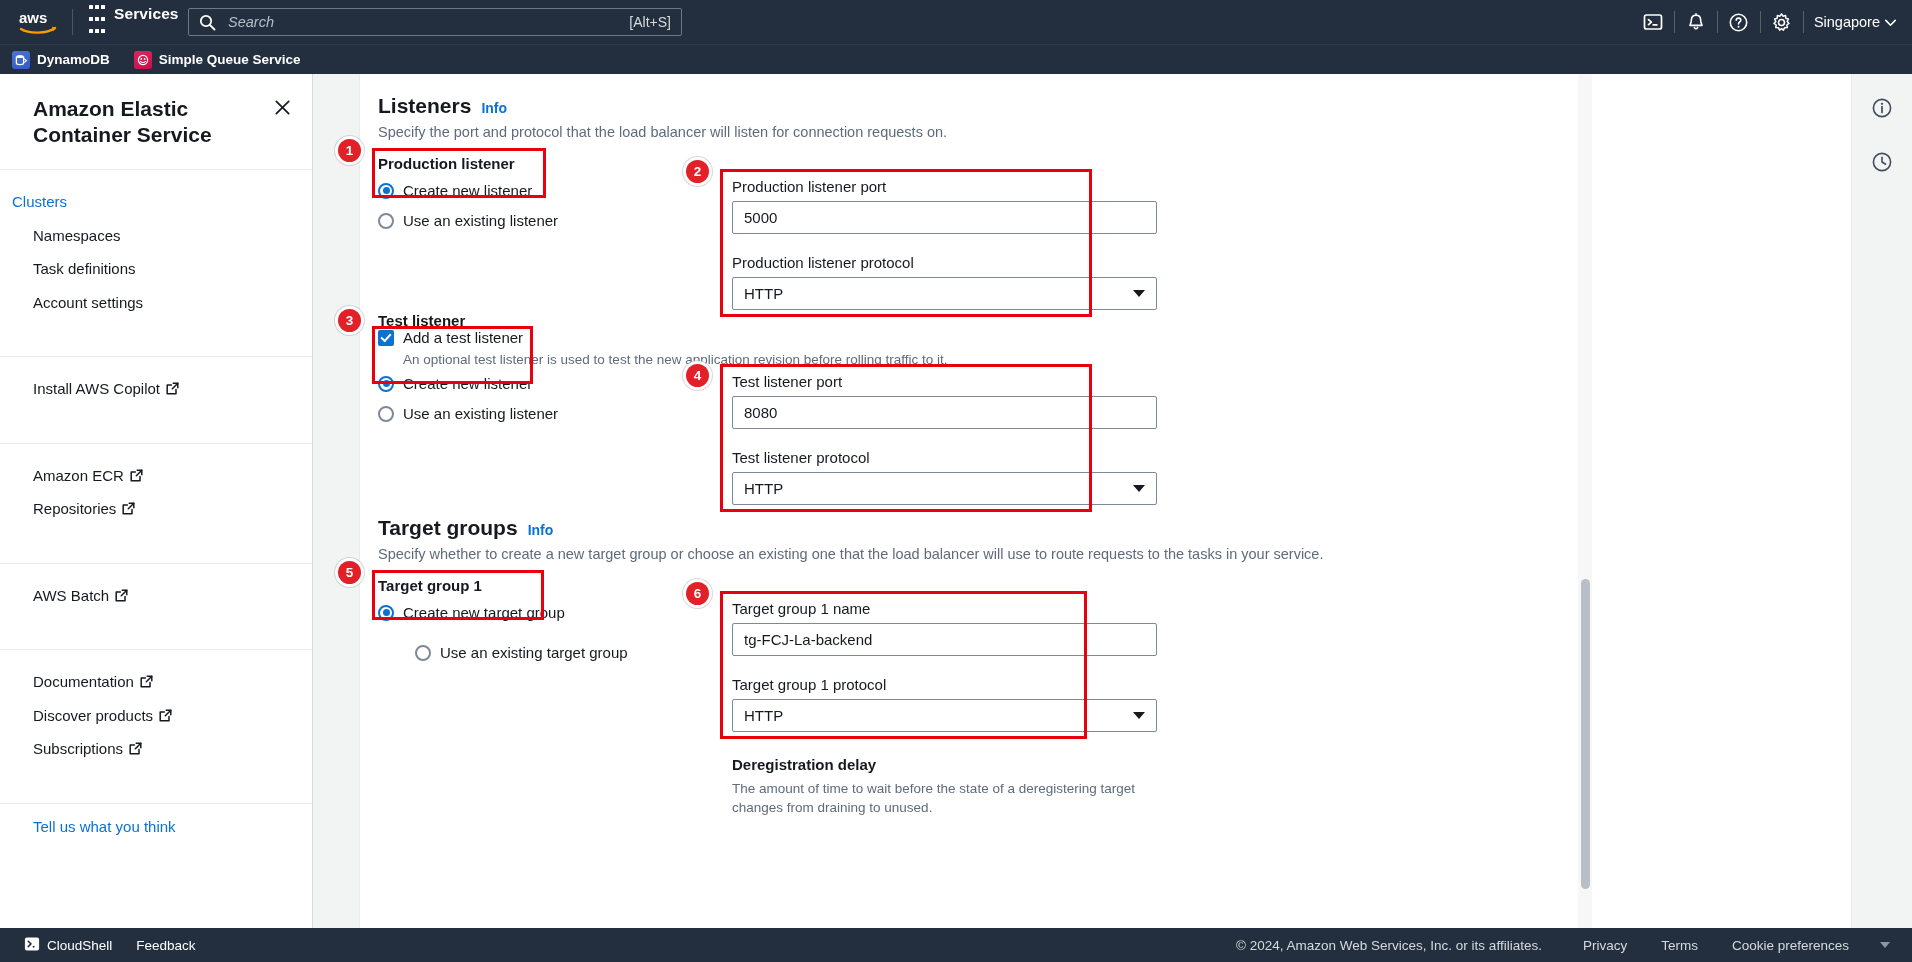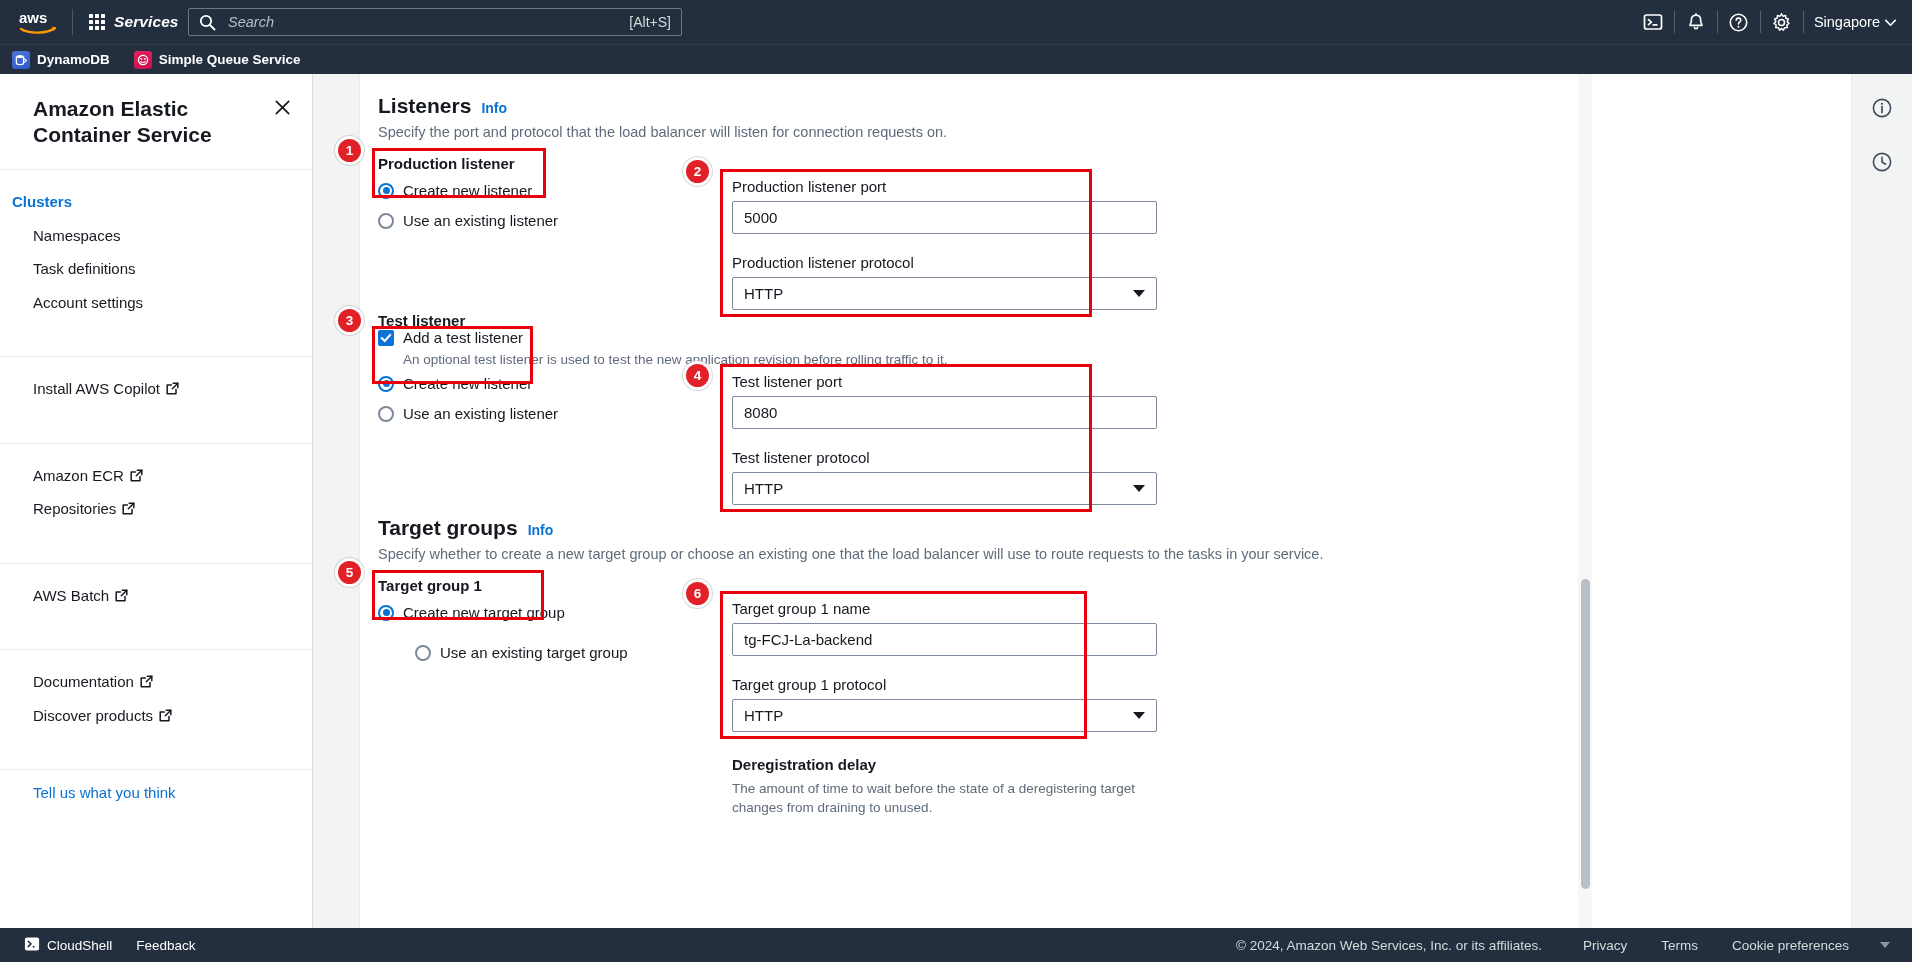--- a/index.html
+++ b/index.html
@@ -24,24 +24,23 @@
   .aws-logo {
     width: 56px; height: 44px;
     display: flex; align-items: center; justify-content: center;
     margin-left: 10px;
   }
   .aws-logo svg { display: block; }
   .nav-div {
     width: 1px; height: 26px; background: #4a5663; margin: 0 6px;
   }
   .services-btn {
-    display: flex; align-items: center; gap: 9px;
+    display: flex; gap: 9px;
     height: 34px; padding: 0 10px; cursor: pointer;
     border-radius: 2px;
-    font-style: italic;
   }
   .grid-icon { display: grid; grid-template-columns: repeat(3, 4px); gap: 2px; }
   .grid-icon i { display:block; width: 4px; height: 4px; background: #ffffff; border-radius:.5px; }
   .services-label { color: #ffffff; font-size: 15.5px; font-weight: 700; letter-spacing: .1px;}
 
   .searchbox {
     position: absolute; left: 188px; top: 8px;
     width: 494px; height: 28px;
     background: #232f3e;
     border: 1px solid #6c7884;
@@ -114,21 +113,21 @@
   }
   .sb-close { cursor: pointer; padding: 3px; line-height: 0; }
   .sb-hr { height:1px; background:#e9ebed; margin: 21px 0 0 0; }
   .sb-group { padding: 15px 0 16px 0; }
   .sb-item {
     display: flex; align-items: center; gap: 6px;
     padding: 7px 20px 7px 33px;
     font-size: 15px; color: #16191f; cursor: pointer;
     line-height: 1.3;
   }
-  .sb-item.active { color: #0972d3; font-weight: 700; padding-left: 12px; }
+  .sb-item.active { color: #0972d3; font-weight: 400; padding-left: 12px; }
   .sb-item .ext { line-height: 0; }
   .sb-feedback {
     padding: 14px 20px 7px 33px;
     font-size: 15px; color: #0972d3; cursor: pointer; font-weight: 400;
   }
 
   
   .content-wrap {
     position: absolute; left: 313px; top: 74px;
     width: 1599px; height: 888px;
@@ -455,20 +454,30 @@
         <span class="ext">
           <svg width="13" height="13" viewBox="0 0 13 13">
               <path d="M7.2 1.2 H11.8 V5.8" stroke="#16191f" stroke-width="1.5" fill="none" stroke-linecap="round" stroke-linejoin="round"></path>
               <path d="M11.8 1.2 L6.3 6.7" stroke="#16191f" stroke-width="1.5" stroke-linecap="round"></path>
               <path d="M10 7.6 V11.8 H1.2 V3 H5.4" stroke="#16191f" stroke-width="1.5" fill="none" stroke-linecap="round" stroke-linejoin="round"></path>
             </svg>
         </span>
       </div>
       <div class="sb-item">
         <span>Discover products</span>
+        <span class="ext">
+          <svg width="13" height="13" viewBox="0 0 13 13">
+              <path d="M7.2 1.2 H11.8 V5.8" stroke="#16191f" stroke-width="1.5" fill="none" stroke-linecap="round" stroke-linejoin="round"></path>
+              <path d="M11.8 1.2 L6.3 6.7" stroke="#16191f" stroke-width="1.5" stroke-linecap="round"></path>
+              <path d="M10 7.6 V11.8 H1.2 V3 H5.4" stroke="#16191f" stroke-width="1.5" fill="none" stroke-linecap="round" stroke-linejoin="round"></path>
+            </svg>
+        </span>
+      </div>
+      <div class="sb-item">
+        <span>Subscriptions</span>
         <span class="ext">
           <svg width="13" height="13" viewBox="0 0 13 13">
               <path d="M7.2 1.2 H11.8 V5.8" stroke="#16191f" stroke-width="1.5" fill="none" stroke-linecap="round" stroke-linejoin="round"></path>
               <path d="M11.8 1.2 L6.3 6.7" stroke="#16191f" stroke-width="1.5" stroke-linecap="round"></path>
               <path d="M10 7.6 V11.8 H1.2 V3 H5.4" stroke="#16191f" stroke-width="1.5" fill="none" stroke-linecap="round" stroke-linejoin="round"></path>
             </svg>
         </span>
       </div>
     </div>
     <div class="sb-hr"></div>

